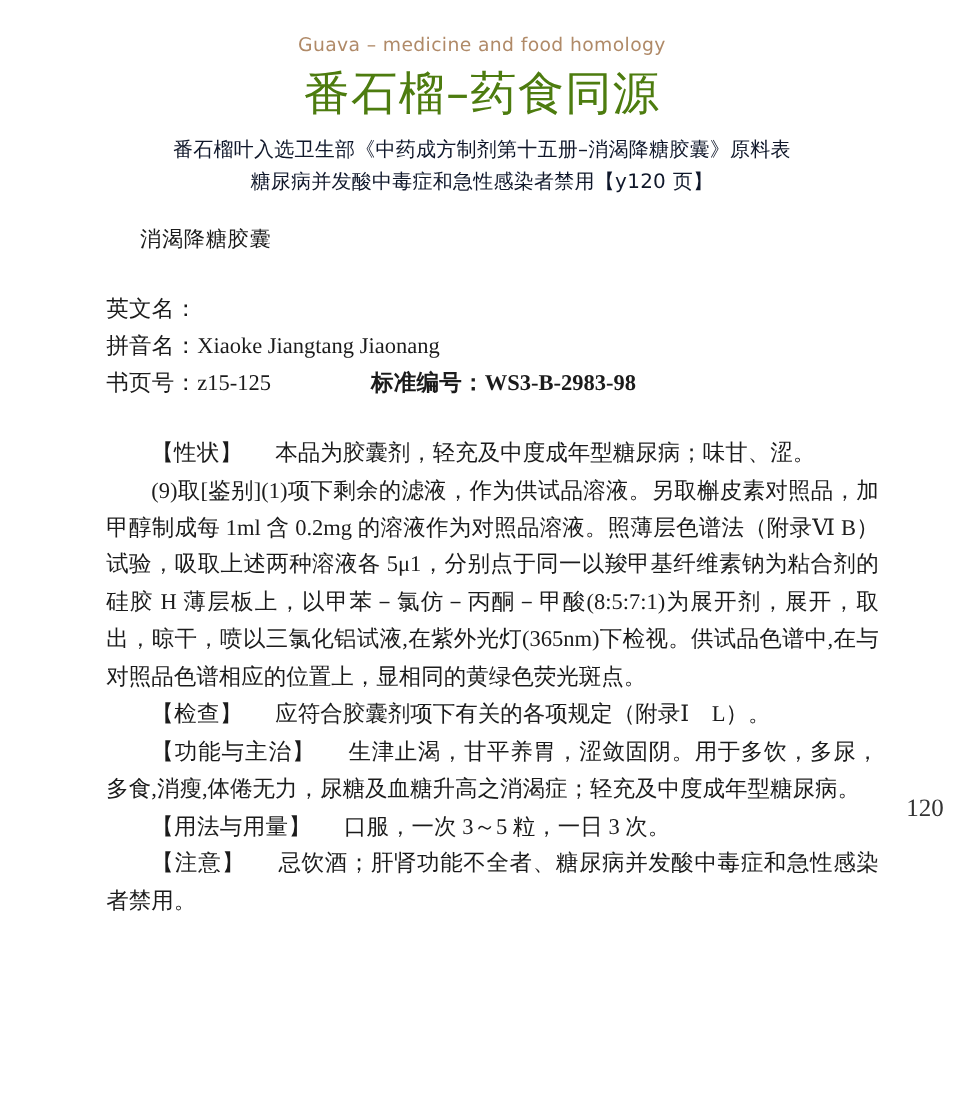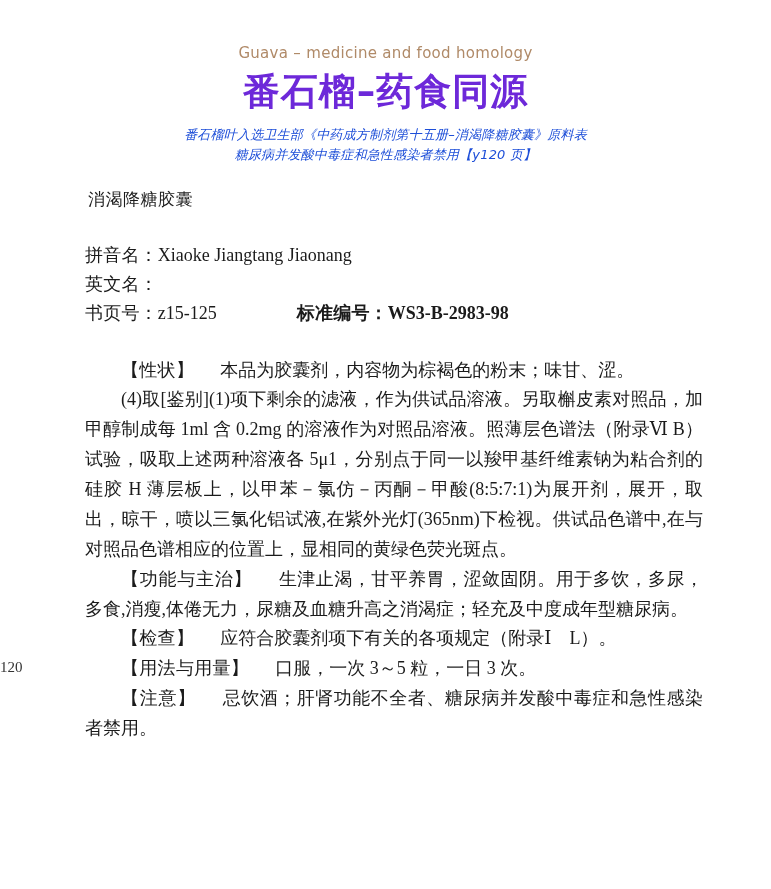--- a/index.html
+++ b/index.html
@@ -15,60 +15,58 @@
     position: relative;
     overflow: hidden;
   }
 
   .page {
     width: 771px;
     height: 677px;
     box-sizing: border-box;
     position: relative;
     background: #ffffff;
-    margin-top: 17px;
   }
 
   
   .header {
     text-align: center;
     padding-top: 27px;
   }
   .eng-tagline {
     font-family: "DejaVu Sans", "Liberation Sans", sans-serif;
     font-size: 15px;
     letter-spacing: 0.3px;
     color: #b08a68;
     line-height: 1.2;
   }
   .main-title {
     font-family: "DejaVu Sans", "Liberation Sans", sans-serif;
     font-size: 37px;
-    font-weight: bold;
-    color: #6d28d9;
+    font-weight: normal;
+    color: #4d7c0f;
     letter-spacing: 1px;
     line-height: 1.25;
     margin-top: 7px;
   }
   .green-line {
     font-family: "DejaVu Sans", "Liberation Sans", sans-serif;
-    font-size: 13px;
-    color: #1d4ed8;
+    font-size: 16px;
+    color: #0f172a;
     line-height: 1.55;
     letter-spacing: 0.2px;
-    font-style: italic;
   }
   .green-line.first { margin-top: 10px; }
 
   
   .product-name {
     font-size: 17px;
     color: #1b1b1b;
     margin-top: 22px;
-    padding-left: 88px;
+    padding-left: 112px;
     letter-spacing: 0.5px;
   }
 
   
   .meta {
     margin-top: 30px;
     padding-left: 85px;
     font-size: 18px;
     line-height: 1.63;
   }
@@ -91,71 +89,71 @@
     text-indent: 2em;
     margin: 0;
   }
   .sect-label { letter-spacing: 0.3px; }
   .gap { display: inline-block; width: 1.45em; }
 
   
   .page-number {
     position: absolute;
     left: 0;
-    right: 4px;
+    right: 16px;
     bottom: 18px;
-    text-align: left;
-    font-size: 15px;
+    text-align: right;
+    font-size: 20px;
     color: #333;
     font-family: "Liberation Serif", serif;
   }
 </style>
 </head>
 <body>
 
 <div class="page">
 
   <div class="header">
     <div class="eng-tagline">Guava – medicine and food homology</div>
     <div class="main-title">番石榴–药食同源</div>
     <div class="green-line first">番石榴叶入选卫生部《中药成方制剂第十五册–消渴降糖胶囊》原料表</div>
     <div class="green-line">糖尿病并发酸中毒症和急性感染者禁用【y120 页】</div>
   </div>
 
   <div class="product-name">消渴降糖胶囊</div>
 
   <div class="meta">
     <div class="meta-row">
-      <span class="meta-label">拼音名：</span><span class="meta-value">Xiaoke Jiangtang Jiaonang</span>
+      <span class="meta-label">英文名：</span><span class="meta-value"></span>
     </div>
     <div class="meta-row">
-      <span class="meta-label">英文名：</span><span class="meta-value"></span>
+      <span class="meta-label">拼音名：</span><span class="meta-value">Xiaoke Jiangtang Jiaonang</span>
     </div>
     <div class="meta-row">
       <span class="meta-label">书页号：</span><span class="meta-value">z15-125</span><span class="meta-col-2"><span class="meta-label">标准编号：</span><span class="meta-value">WS3-B-2983-98</span></span>
     </div>
   </div>
 
   <div class="body-text">
 
 
 
     <p class="para">
-      <span class="sect-label">【性状】</span><span class="gap"></span><span>本品为胶囊剂，内容物为棕褐色的粉末；味甘、涩。</span>
+      <span class="sect-label">【性状】</span><span class="gap"></span><span>本品为胶囊剂，轻充及中度成年型糖尿病；味甘、涩。</span>
     </p>
 
 
-    <p class="para">(4)取[鉴别](1)项下剩余的滤液，作为供试品溶液。另取槲皮素对照品，加甲醇制成每 1ml 含 0.2mg 的溶液作为对照品溶液。照薄层色谱法（附录Ⅵ B）试验，吸取上述两种溶液各 5μ1，分别点于同一以羧甲基纤维素钠为粘合剂的硅胶 H 薄层板上，以甲苯－氯仿－丙酮－甲酸(8:5:7:1)为展开剂，展开，取出，晾干，喷以三氯化铝试液,在紫外光灯(365nm)下检视。供试品色谱中,在与对照品色谱相应的位置上，显相同的黄绿色荧光斑点。</p>
+    <p class="para">(9)取[鉴别](1)项下剩余的滤液，作为供试品溶液。另取槲皮素对照品，加甲醇制成每 1ml 含 0.2mg 的溶液作为对照品溶液。照薄层色谱法（附录Ⅵ B）试验，吸取上述两种溶液各 5μ1，分别点于同一以羧甲基纤维素钠为粘合剂的硅胶 H 薄层板上，以甲苯－氯仿－丙酮－甲酸(8:5:7:1)为展开剂，展开，取出，晾干，喷以三氯化铝试液,在紫外光灯(365nm)下检视。供试品色谱中,在与对照品色谱相应的位置上，显相同的黄绿色荧光斑点。</p>
+
+    <p class="para">
+      <span class="sect-label">【检查】</span><span class="gap"></span><span>应符合胶囊剂项下有关的各项规定（附录Ⅰ　L）。</span>
+    </p>
 
     <p class="para">
       <span class="sect-label">【功能与主治】</span><span class="gap"></span><span>生津止渴，甘平养胃，涩敛固阴。用于多饮，多尿，多食,消瘦,体倦无力，尿糖及血糖升高之消渴症；轻充及中度成年型糖尿病。</span>
-    </p>
-
-    <p class="para">
-      <span class="sect-label">【检查】</span><span class="gap"></span><span>应符合胶囊剂项下有关的各项规定（附录Ⅰ　L）。</span>
     </p>
 
     <p class="para">
       <span class="sect-label">【用法与用量】</span><span class="gap"></span><span>口服，一次 3～5 粒，一日 3 次。</span>
     </p>
 
     <p class="para">
       <span class="sect-label">【注意】</span><span class="gap"></span><span>忌饮酒；肝肾功能不全者、糖尿病并发酸中毒症和急性感染者禁用。</span>
     </p>
 

